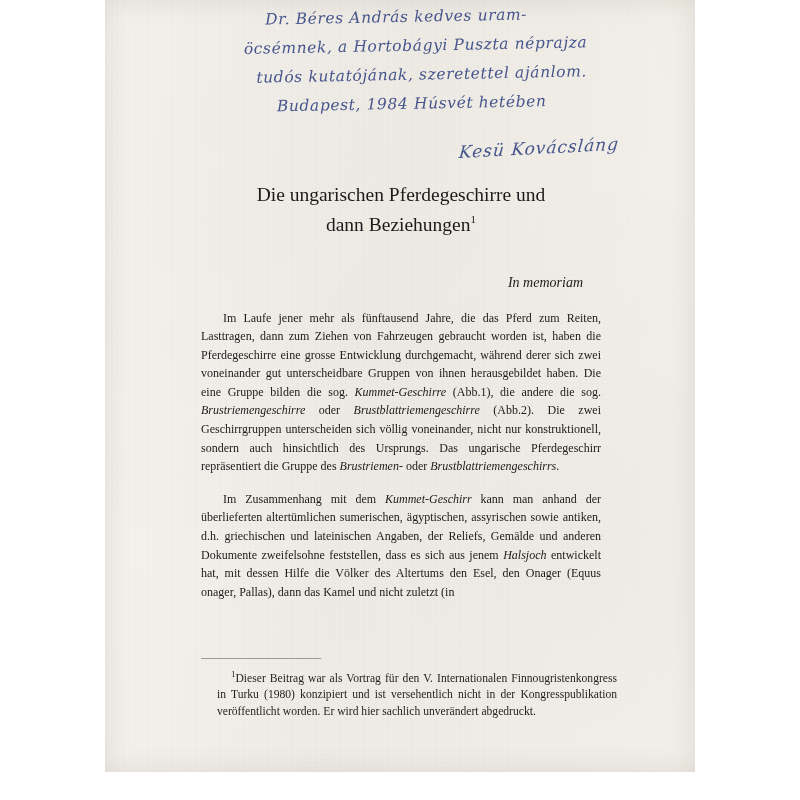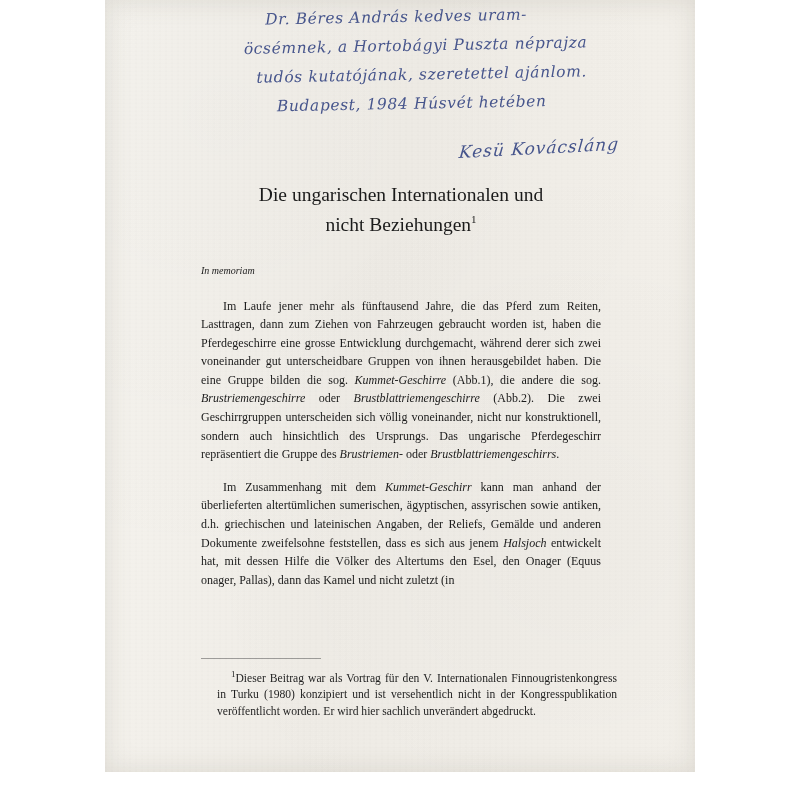--- a/index.html
+++ b/index.html
@@ -115,24 +115,24 @@
     font-family: "Liberation Serif", serif;
     margin: 0 0 0 0;
     font-weight: 400;
   }
   #title .fn {
     font-size: 11px;
     vertical-align: super;
   }
 
   #dedicatee {
-    margin-top: 24px;
-    text-align: left;
+    margin-top: 36px;
+    text-align: right;
     font-style: italic;
-    font-size: 10px;
+    font-size: 14px;
     line-height: 20px;
     padding-right: 18px;
   }
 
   .body-p {
     margin: 0;
     text-align: justify;
     font-size: 12px;
     line-height: 18.6px;
     text-indent: 22px;
@@ -183,22 +183,22 @@
       <span class="hw-line hw-l1">Dr. Béres András kedves uram-</span>
       <span class="hw-line hw-l2">öcsémnek, a Hortobágyi Puszta néprajza</span>
       <span class="hw-line hw-l3">tudós kutatójának, szeretettel ajánlom.</span>
       <span class="hw-line hw-l4">Budapest, 1984 Húsvét hetében</span>
     </div>
     <div id="signature">Kesü Kovácsláng</div>
 
     <div id="article">
 
       <h1 id="title">
-        <span>Die ungarischen Internationalen und</span><br>
-        <span>nicht Beziehungen</span><span class="fn">1</span>
+        <span>Die ungarischen Pferdegeschirre und</span><br>
+        <span>dann Beziehungen</span><span class="fn">1</span>
       </h1>
 
       <div id="dedicatee">
         <div>In memoriam</div>
       </div>
 
       <p id="p1" class="body-p">Im Laufe jener mehr als fünftausend Jahre, die das Pferd zum Reiten, Lasttragen, dann zum Ziehen von Fahrzeugen gebraucht worden ist, haben die Pferdegeschirre eine grosse Entwicklung durchgemacht, während derer sich zwei voneinander gut unterscheidbare Gruppen von ihnen herausgebildet haben. Die eine Gruppe bilden die sog. <i><i>Kummet-Geschirr</i>e</i> (Abb.1), die andere die sog. <i>Brustriemengeschirre</i> oder <i>Brustblattriemengeschirre</i> (Abb.2). Die zwei Geschirrgruppen unterscheiden sich völlig voneinander, nicht nur konstruktionell, sondern auch hinsichtlich des Ursprungs. Das ungarische Pferdegeschirr repräsentiert die Gruppe des <i>Brustriemen-</i> oder <i>Brustblattriemengeschirrs</i>.</p>
       <p id="p2" class="body-p">Im Zusammenhang mit dem <i>Kummet-Geschirr</i> kann man anhand der überlieferten altertümlichen sumerischen, ägyptischen, assyrischen sowie antiken, d.h. griechischen und lateinischen Angaben, der Reliefs, Gemälde und anderen Dokumente zweifelsohne feststellen, dass es sich aus jenem <i>Halsjoch</i> entwickelt hat, mit dessen Hilfe die Völker des Altertums den Esel, den Onager (Equus onager, Pallas), dann das Kamel und nicht zuletzt (in</p>
     </div>
 

